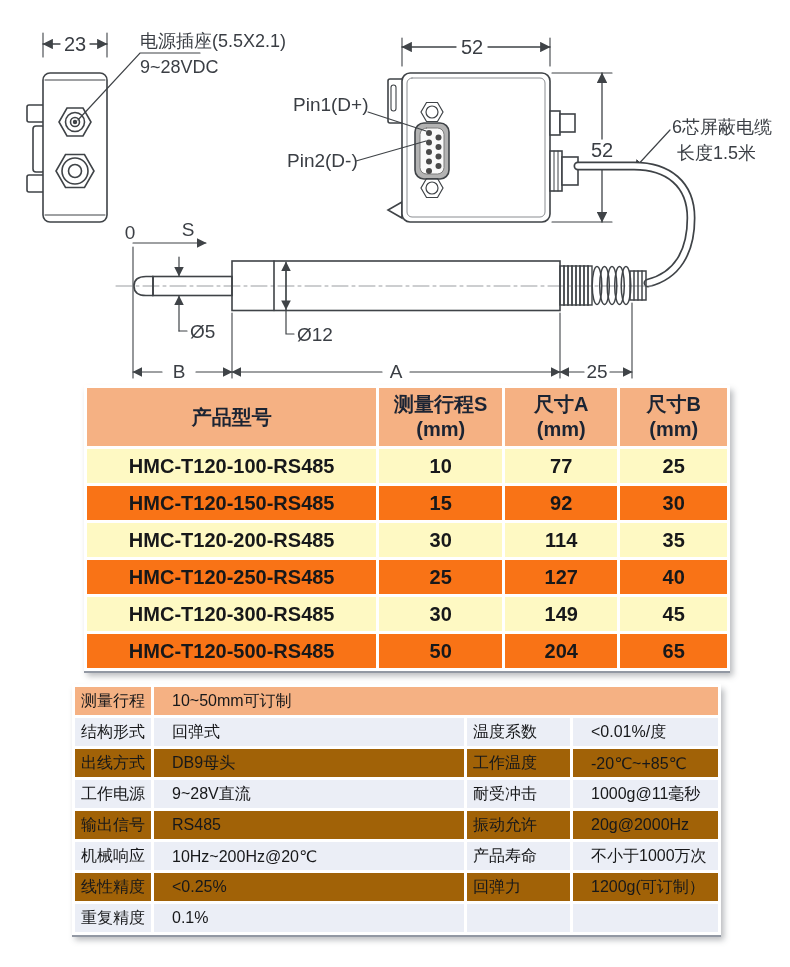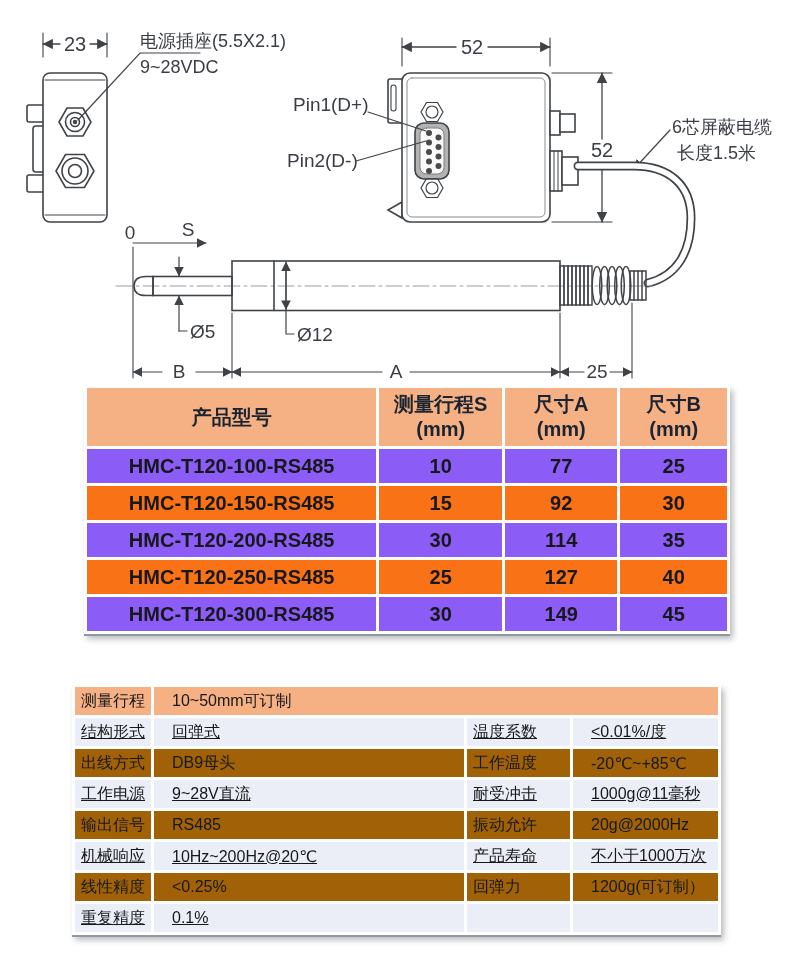--- a/index.html
+++ b/index.html
@@ -16,34 +16,34 @@
   }
   .product-table th{
     background:#F5B183;color:#1b2433;font-size:20px;font-weight:700;
     height:58px;text-align:center;vertical-align:middle;padding:0;
   }
   .product-table th .h1,.product-table th .h2{display:block;line-height:1.25;}
   .product-table td{
     height:34px;text-align:center;vertical-align:middle;
     color:#17181a;font-size:20px;font-weight:700;padding:0;
   }
-  .product-table tr.dark td{background:#8b5cf6;}
+  .product-table tr.dark td{background:#fef9c3;}
   .product-table tr.light td{background:#f97316;}
   
   .spec-table{
     position:absolute;left:72px;top:684px;width:646px;
     box-shadow:0 2px 0 #9298a3, 3px 5px 6px rgba(70,75,85,.38);
   }
   .spec-table td{
     height:28px;vertical-align:middle;color:#17181a;font-size:16px;padding:0;
   }
   .spec-table td.lab{padding-left:6px;}
   .spec-table td.val{padding-left:18px;}
   .spec-table tr.orange td{background:#F5B183;}
-  .spec-table tr.light td{background:#EBEEF6;text-decoration:underline;}
+  .spec-table tr.light td{background:#EBEEF6;}
   .spec-table tr.dark td{background:#a16207;}
 </style>
 </head>
 <body>
 
 <svg id="drawing" width="790" height="388" viewBox="0 0 790 388">
   <defs>
     <marker id="arr" viewBox="0 0 10 10" refX="9.5" refY="5" markerWidth="8" markerHeight="8" orient="auto-start-reverse">
       <path d="M0 0 L10 5 L0 10 Z" fill="#3f4347"></path>
     </marker>
@@ -279,20 +279,26 @@
       <td>25</td>
       <td>127</td>
       <td>40</td>
     </tr>
     <tr class="dark">
       <td>HMC-T120-300-RS485</td>
       <td>30</td>
       <td>149</td>
       <td>45</td>
     </tr>
+    <tr class="light">
+      <td>HMC-T120-500-RS485</td>
+      <td>50</td>
+      <td>204</td>
+      <td>65</td>
+    </tr>
   </tbody>
 </table>
 
 <table class="spec-table">
   <colgroup>
     <col style="width:76px">
       <col style="width:310px">
       <col style="width:103px">
       <col style="width:145px">
   </colgroup>

